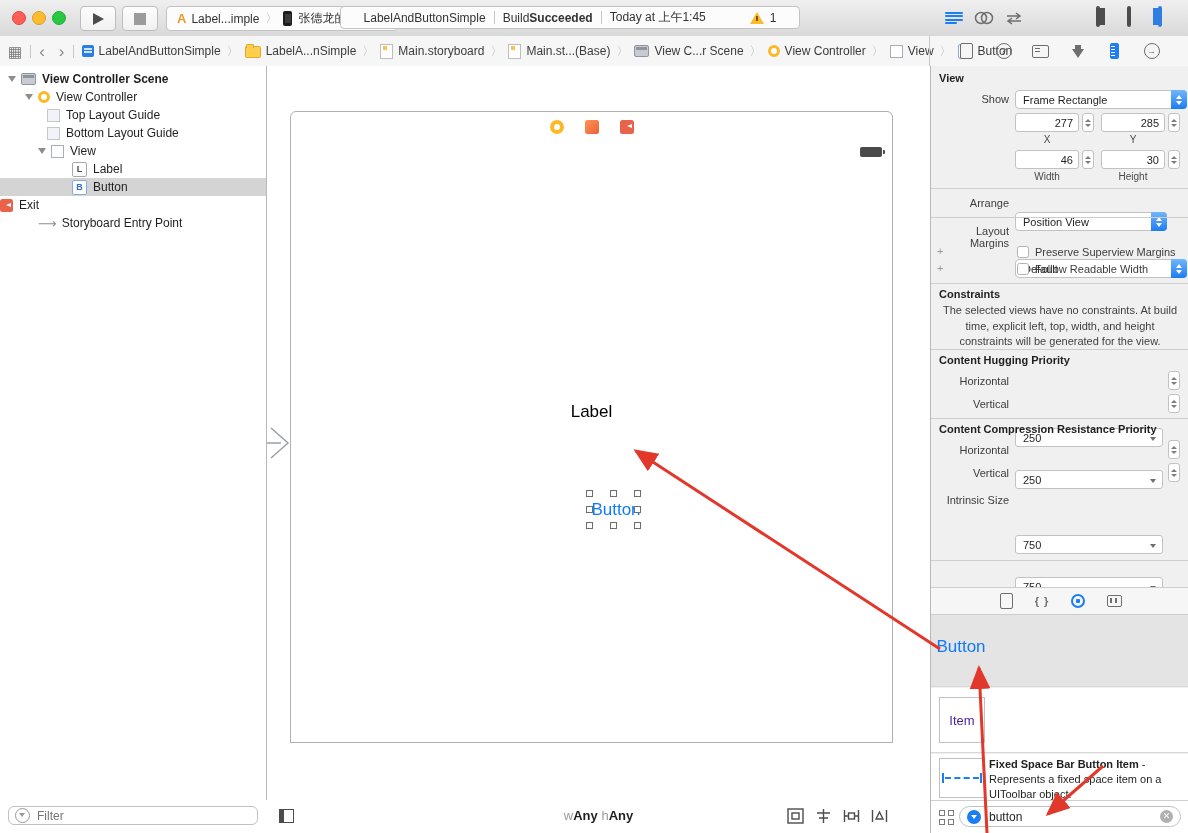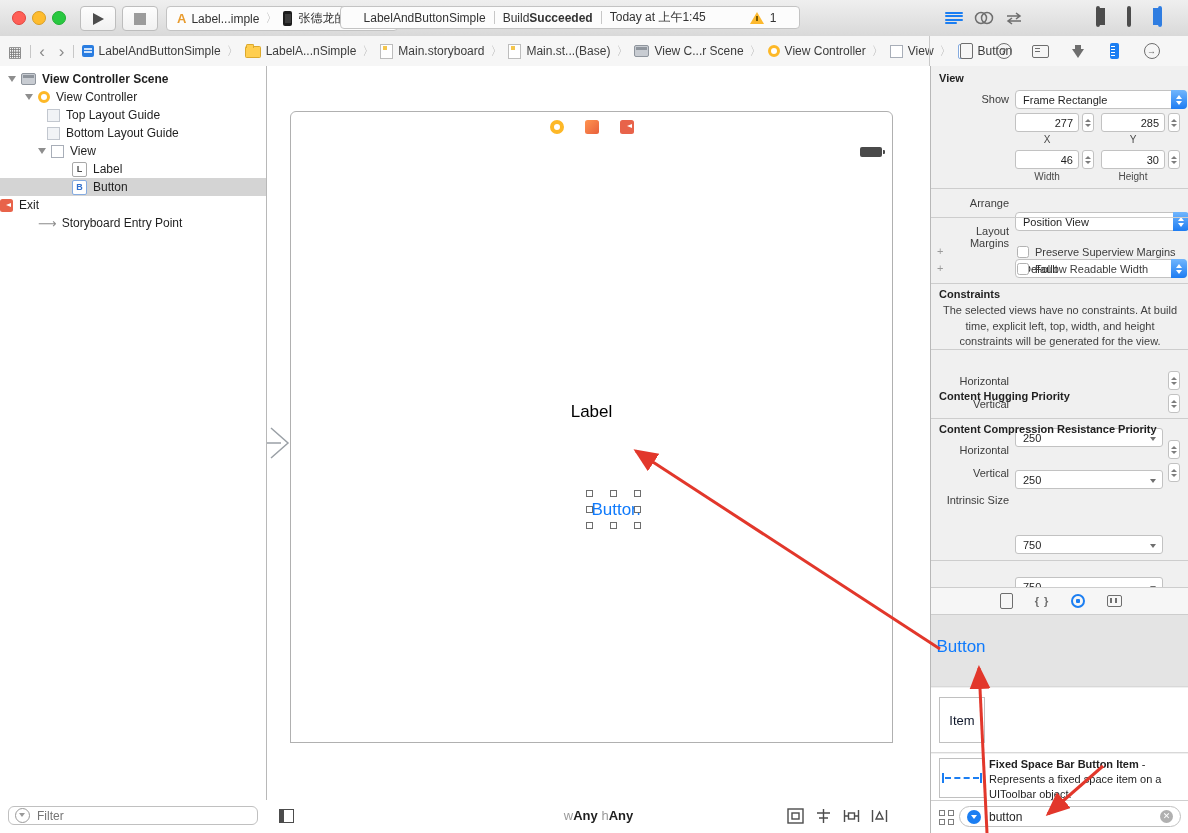--- a/index.html
+++ b/index.html
@@ -127,21 +127,21 @@
   .ltab{width:18px;height:18px;display:flex;align-items:center;justify-content:center;color:#6e6e6e;}
   .obj-ic{width:14px;height:14px;border:2px solid #1b7ef2;border-radius:50%;box-sizing:border-box;position:relative;}
   .obj-ic:after{content:"";position:absolute;left:3px;top:3px;width:4px;height:4px;border-radius:1px;background:#1b7ef2;}
   .media-ic{width:15px;height:12px;border:1.5px solid #6e6e6e;border-radius:2px;position:relative;box-sizing:border-box;}
   .media-ic:after{content:"";position:absolute;left:2px;top:2px;width:2px;height:5px;background:#6e6e6e;box-shadow:5px 0 0 #6e6e6e;}
   .snippet-ic{font-size:11px;color:#6e6e6e;font-weight:bold;letter-spacing:1px;}
   .lib-row{position:absolute;left:0;width:258px;box-sizing:border-box;border-bottom:1px solid #d8d8d8;background:#fff;}
   .lib-row.sel{background:#e4e4e4;}
   .lib-desc{position:absolute;left:58px;right:6px;font-size:11px;line-height:1.35;color:#1f1f1f;}
   .lib-desc b{font-weight:bold;}
-  .thumb-box{position:absolute;left:8px;background:#fff;border:1px solid #c0c0c0;display:flex;align-items:center;justify-content:center;color:#0f172a;}
+  .thumb-box{position:absolute;left:8px;background:#fff;border:1px solid #c0c0c0;display:flex;align-items:center;justify-content:center;color:#4c1d95;}
   .dotted{width:34px;border-top:2px dashed #1b7ef2;position:relative;}
   .dotted:before,.dotted:after{content:"";position:absolute;top:-6px;width:2px;height:10px;background:#1b7ef2;}
   .dotted:before{left:-3px;} .dotted:after{right:-3px;}
   #lib-search-bar{position:absolute;left:0;top:734px;width:258px;height:33px;background:#fff;border-top:1px solid #cfcfcf;box-sizing:border-box;}
   .grid-ic{position:absolute;left:8px;top:9px;width:15px;height:15px;}
   .grid-ic i{position:absolute;width:6px;height:6px;border:1.5px solid #7d7d7d;box-sizing:border-box;}
   .search-field{position:absolute;left:28px;top:5px;width:222px;height:21px;border:1px solid #c0c0c0;border-radius:11px;background:#fff;
                 display:flex;align-items:center;padding:0 7px;box-sizing:border-box;}
   .bluecirc{width:14px;height:14px;border-radius:50%;background:#1b7ef2;position:relative;margin-right:6px;flex:none;}
   .bluecirc:after{content:"";position:absolute;left:3.5px;top:5px;width:0;height:0;border-top:4.5px solid #fff;border-left:3.5px solid transparent;border-right:3.5px solid transparent;}
@@ -425,21 +425,21 @@
     <div class="stepper" style="left:237px;top:84px;">
         <span class="u"></span>
         <span class="d"></span>
       </div>
     <div class="axis" style="left:84px;top:105px;width:64px;">Width</div>
     <div class="axis" style="left:170px;top:105px;width:64px;">Height</div>
 
     <div class="divider" style="top:122px;"></div>
 
     <div class="i-label" style="top:131px;left:4px;">Arrange</div>
-    <div class="field dd" style="left:84px;top:127px;width:174px;">
+    <div class="field dd" style="left:84px;top:127px;width:152px;">
       <span>Position View</span>
       <span class="cap">
           <span class="u"></span>
           <span class="d"></span>
         </span>
     </div>
 
     <div class="divider" style="top:151px;"></div>
 
     <div class="i-label" style="top:159px;left:4px;">Layout Margins</div>
@@ -456,21 +456,21 @@
     <span class="abs" style="left:104px;top:180px;">Preserve Superview Margins</span>
     <span class="plus" style="top:196px;">+</span>
     <span class="chk" style="left:86px;top:197px;"></span>
     <span class="abs" style="left:104px;top:197px;">Follow Readable Width</span>
 
     <div class="divider" style="top:217px;"></div>
     <div class="i-title" style="top:222px;">Constraints</div>
     <div class="msg" style="top:237px;">The selected views have no constraints. At build time, explicit left, top, width, and height constraints will be generated for the view.</div>
 
     <div class="divider" style="top:283px;"></div>
-    <div class="i-title" style="top:288px;margin-top:36px;">Content Hugging Priority</div>
+    <div class="i-title" style="top:288px;">Content Hugging Priority</div>
     <div class="i-label" style="top:309px;left:4px;">Horizontal</div>
     <div class="field combo" style="left:84px;top:305px;width:148px;">
         <span>250</span>
       </div>
     <div class="stepper" style="left:237px;top:305px;">
         <span class="u"></span>
         <span class="d"></span>
       </div>
     <div class="i-label" style="top:332px;left:4px;">Vertical</div>
     <div class="field combo" style="left:84px;top:328px;width:148px;">

